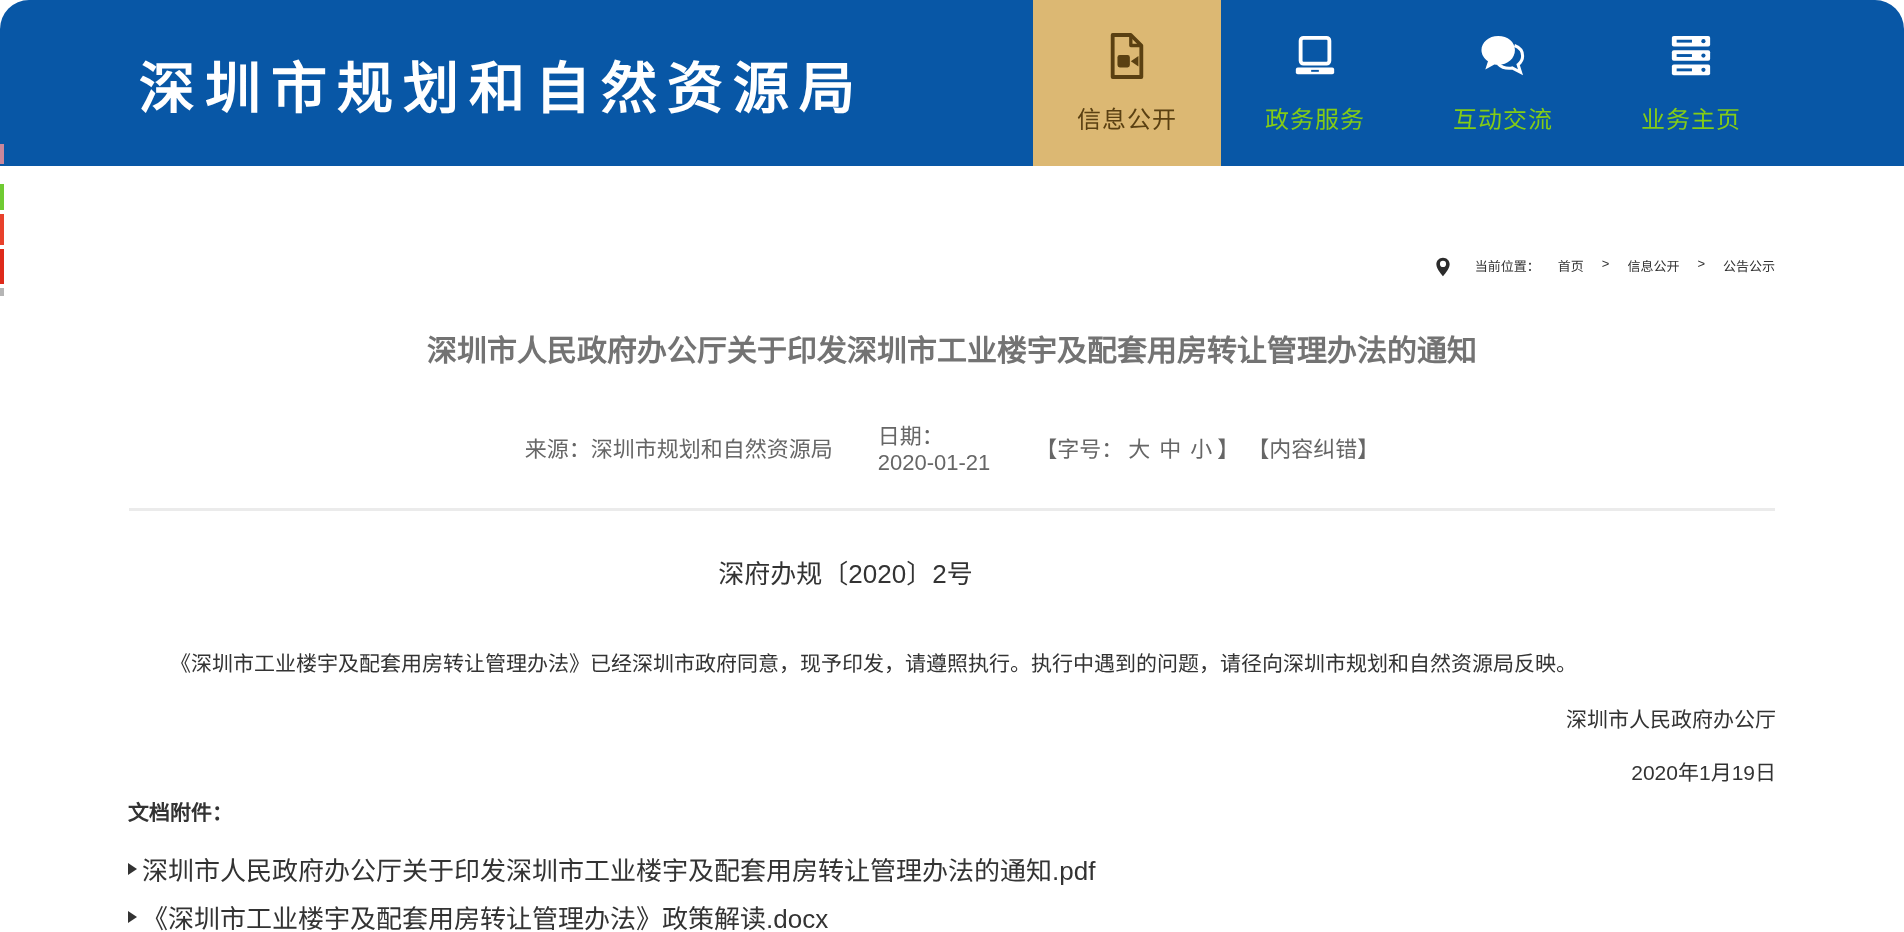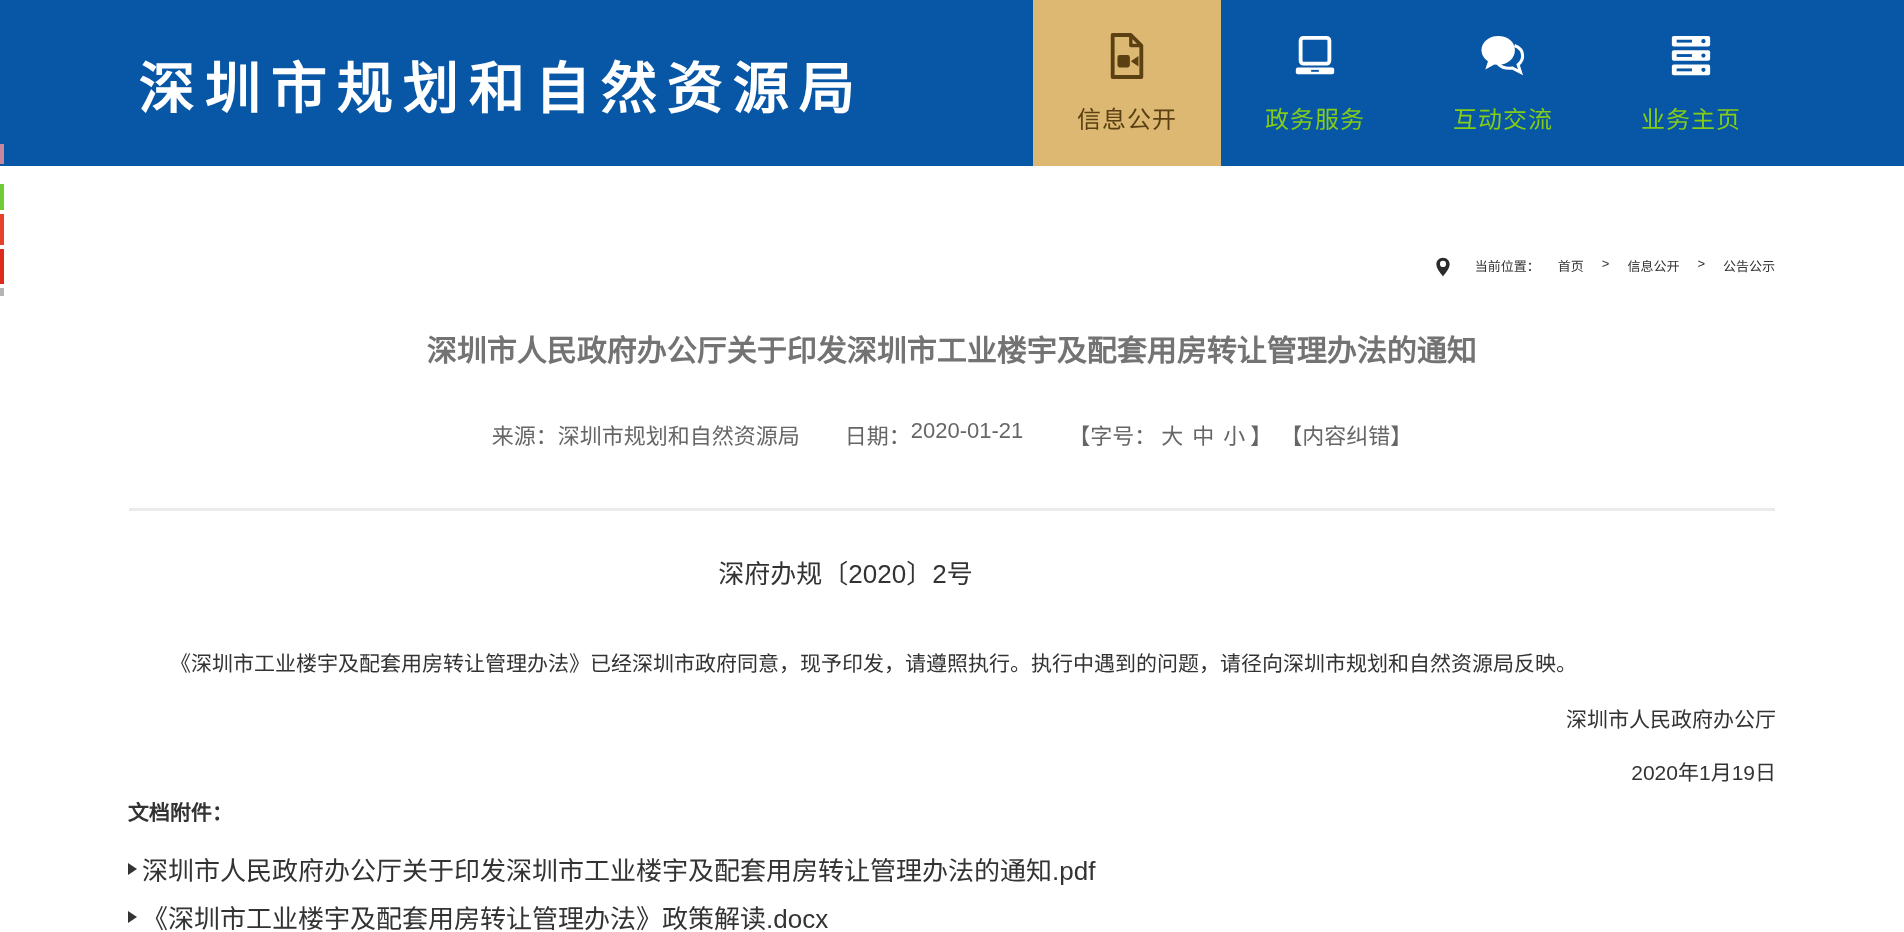--- a/index.html
+++ b/index.html
@@ -1,18 +1,18 @@
 <!DOCTYPE html>
 <html lang="zh-CN"><head>
 <meta charset="utf-8">
 <style>
   * { margin:0; padding:0; box-sizing:border-box; }
   html,body { width:1904px; height:932px; background:#fff;
               font-family:"Liberation Sans", sans-serif; color:#333; }
-  .page { position:relative; width:1904px; height:932px; overflow:hidden; background:#fff; }
+  .page { position:relative; width:1904px; height:932px; overflow:hidden; background:#fff;border-radius:29px; }
 
   
   .site-header { position:absolute; top:0; left:0; width:1904px; height:166px; background:#0857A6; }
   .site-title  { position:absolute; left:139px; top:50%; transform:translateY(-50%);
                  color:#fff; font-size:56px; font-weight:bold; letter-spacing:10px; white-space:nowrap; }
   .top-nav { position:absolute; left:1033px; top:0; height:166px; display:flex; }
   .tab { width:188px; height:166px; display:flex; flex-direction:column; align-items:center;
          padding-top:30px; cursor:pointer; color:#84cc16; }
   .tab .tab-icon { height:52px; display:flex; align-items:center; justify-content:center; }
   .tab .tab-label { margin-top:18px; font-size:24px; letter-spacing:1px; }
@@ -32,21 +32,21 @@
                 gap:18px; font-size:13px; color:#333; white-space:nowrap; }
   .breadcrumb a { color:#333; text-decoration:none; cursor:pointer; }
   .breadcrumb .pin { display:flex; align-items:center; margin-right:6px; }
 
   
   .article-title { position:absolute; top:326px; left:0; width:1904px; text-align:center;
                    font-size:30px; font-weight:bold; color:#737373; }
   .meta { position:absolute; top:418px; left:0; width:1904px; display:flex; justify-content:center;
           align-items:center; gap:45px; font-size:22px; color:#666; white-space:nowrap; }
   .meta a { color:#666; text-decoration:none; cursor:pointer; }
-  .meta .group { display:inline-flex; gap:0; }
+  .meta .group { display:inline-flex; gap:0;flex-direction:column; }
   .meta .sizes { display:inline-flex; gap:1px; }
   .meta .sizes a { margin:0 4px; }
   .meta .correction { margin-left:-37px; }
 
   .divider { position:absolute; top:508px; left:129px; width:1646px; height:3px;
              background:#EBEBEB; border:none; }
 
   
   .doc-number { position:absolute; top:553px; left:0; width:1691px; text-align:center;
                 font-size:26px; color:#333; }

